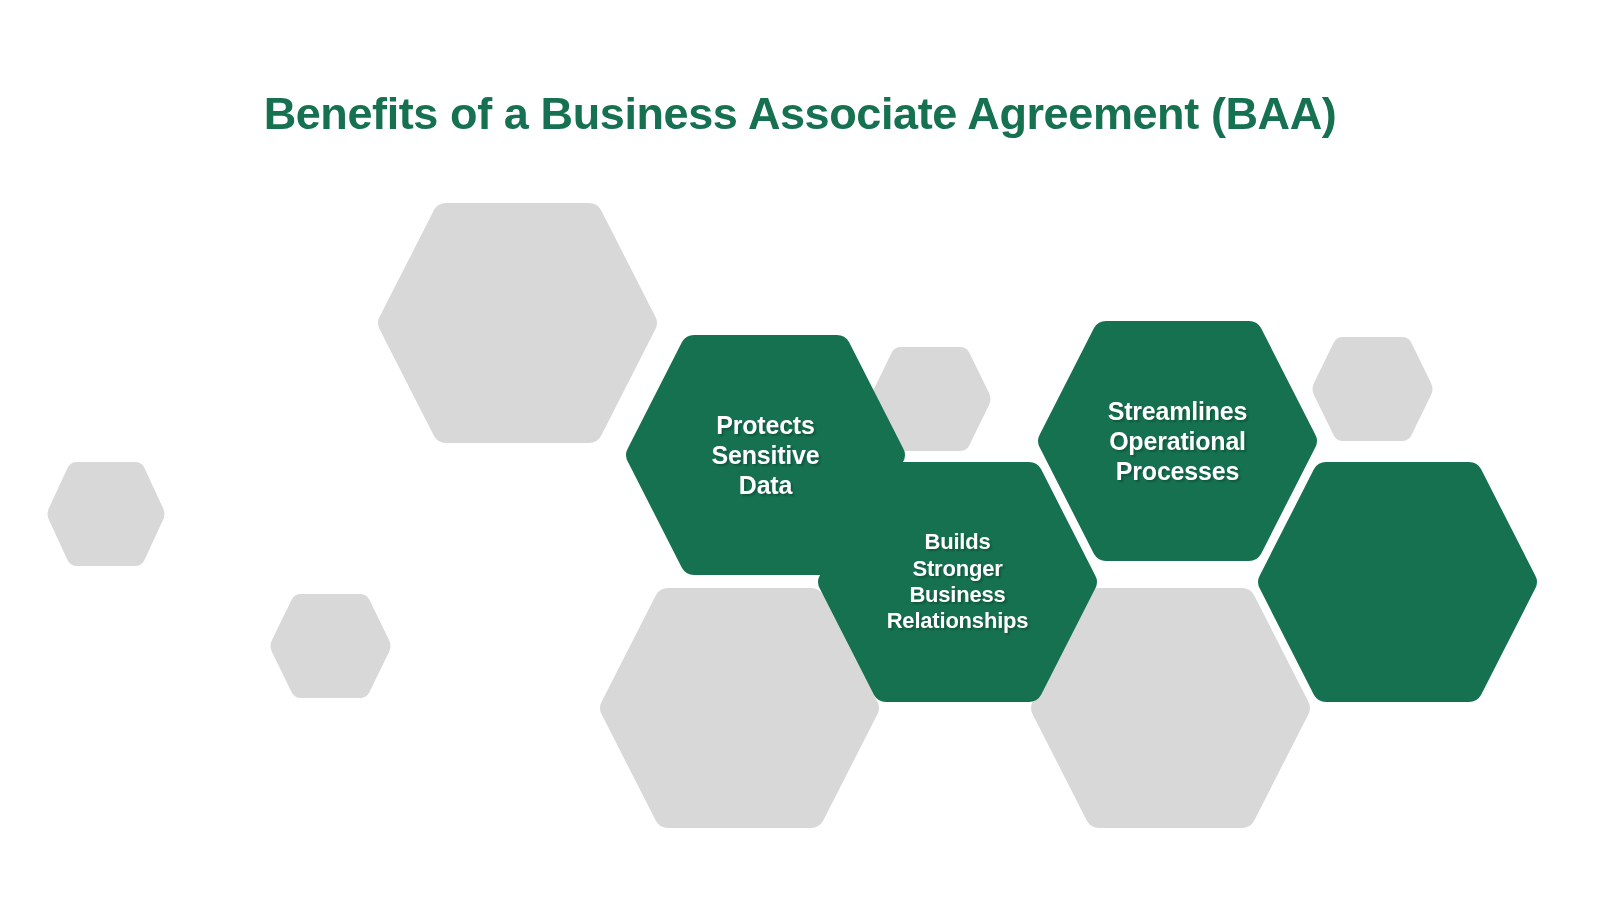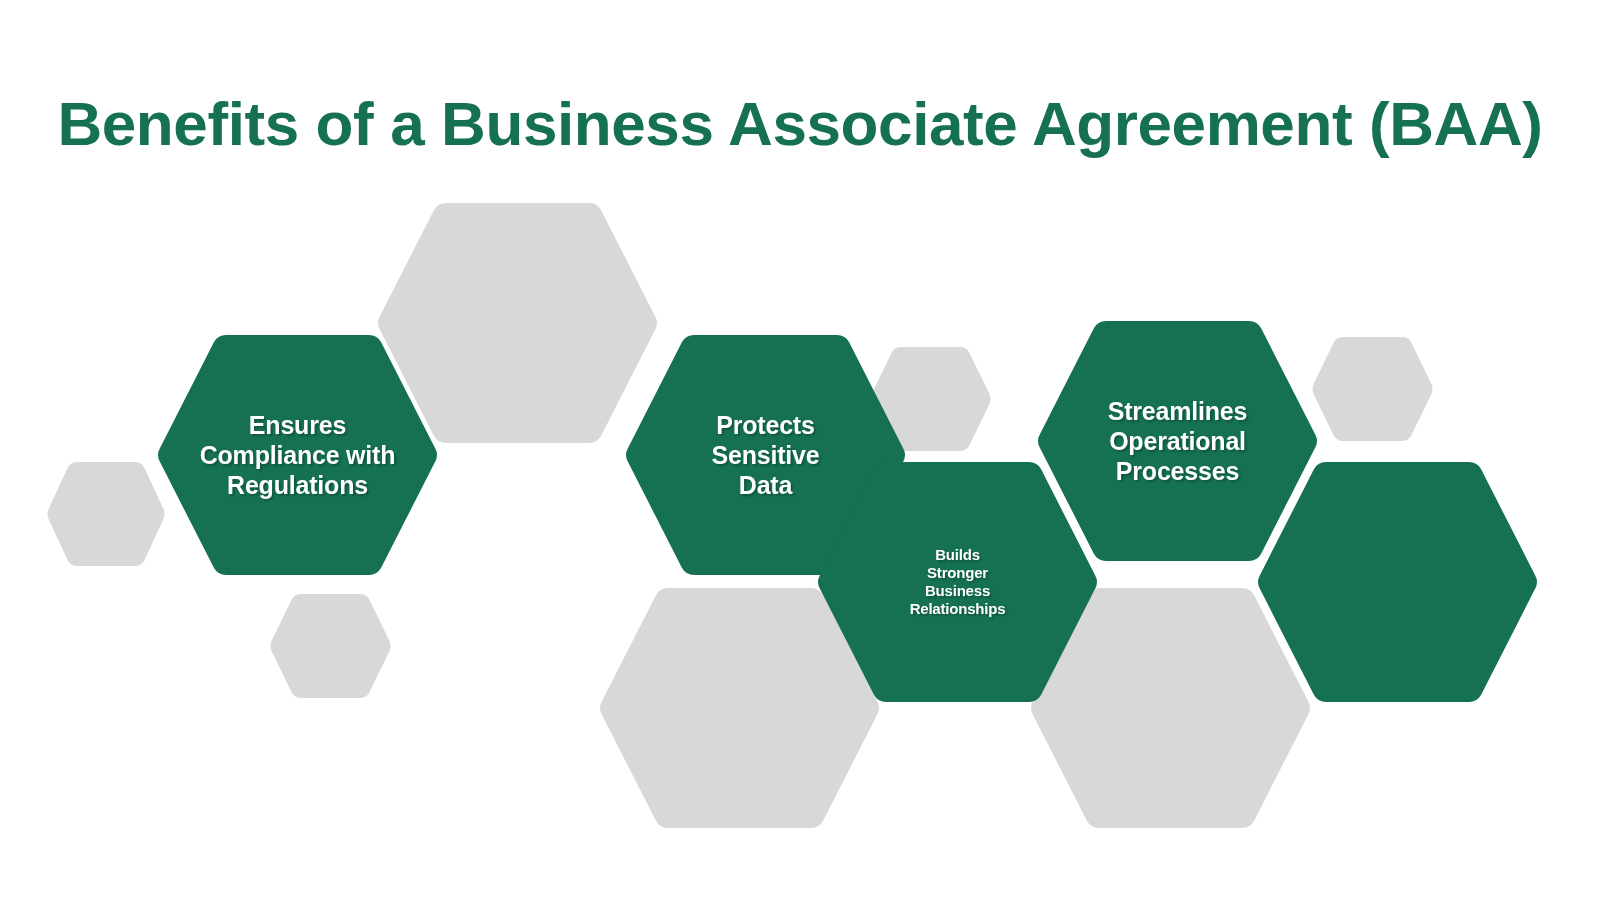--- a/index.html
+++ b/index.html
@@ -23,21 +23,21 @@
     background: #ffffff;
   }
 
   
   .title {
     position: absolute;
     left: 0;
     top: 88px;
     width: 1600px;
     text-align: center;
-    font-size: 62px;
+    font-size: 45px;
     font-weight: 700;
     letter-spacing: -0.4px;
     color: #15714f;
     line-height: 1.15;
     white-space: nowrap;
   }
 
   
   .hex-field {
     position: absolute;
@@ -71,21 +71,21 @@
     font-weight: 700;
     text-align: center;
     line-height: 1.20;
     padding: 0 10px;
     text-shadow: 2px 2px 2px rgba(0,0,0,0.22);
     white-space: pre-line;
     letter-spacing: -0.2px;
   }
 
   .hex.green .hex-label { font-size: 25px; }
-  .hex.green.fs-small .hex-label { font-size: 15px; }
+  .hex.green.fs-small .hex-label { font-size: 22px; }
 </style>
 </head>
 <body>
 
 <div id="infographic">
 
   <div class="title">Benefits of a Business Associate Agreement (BAA)</div>
 
   <div class="hex-field">
 
@@ -124,28 +124,20 @@
         <path d="M 71 5 L 214 5 Q 222 5 226 12 L 280 118 Q 284 125 280 132 L 226 238 Q 222 245 214 245 L 71 245 Q 63 245 59 238 L 5 132 Q 1 125 5 118 L 59 12 Q 63 5 71 5 Z" fill="#d8d8d8"></path>
       </svg>
     </div>
 
     <div class="hex gray" style="left:1028px; top:583px; width:285px; height:250px;">
       <svg viewBox="0 0 285 250" preserveAspectRatio="none">
         <path d="M 71 5 L 214 5 Q 222 5 226 12 L 280 118 Q 284 125 280 132 L 226 238 Q 222 245 214 245 L 71 245 Q 63 245 59 238 L 5 132 Q 1 125 5 118 L 59 12 Q 63 5 71 5 Z" fill="#d8d8d8"></path>
       </svg>
     </div>
 
-    <div class="hex green" style="left:155px; top:330px; width:285px; height:250px;">
-      <svg viewBox="0 0 285 250" preserveAspectRatio="none">
-        <path d="M 71 5 L 214 5 Q 222 5 226 12 L 280 118 Q 284 125 280 132 L 226 238 Q 222 245 214 245 L 71 245 Q 63 245 59 238 L 5 132 Q 1 125 5 118 L 59 12 Q 63 5 71 5 Z" fill="#15714f"></path>
-      </svg>
-      <div class="hex-label">Ensures
-Compliance with
-Regulations</div>
-    </div>
 
 
     <div class="hex green" style="left:623px; top:330px; width:285px; height:250px;">
       <svg viewBox="0 0 285 250" preserveAspectRatio="none">
         <path d="M 71 5 L 214 5 Q 222 5 226 12 L 280 118 Q 284 125 280 132 L 226 238 Q 222 245 214 245 L 71 245 Q 63 245 59 238 L 5 132 Q 1 125 5 118 L 59 12 Q 63 5 71 5 Z" fill="#15714f"></path>
       </svg>
       <div class="hex-label">Protects
 Sensitive
 Data</div>
     </div>

